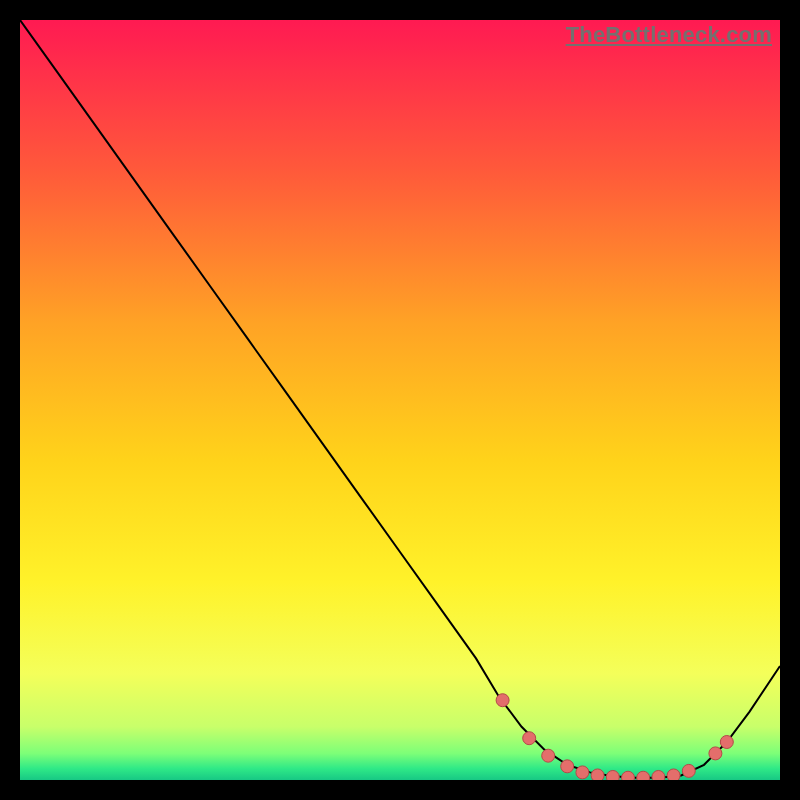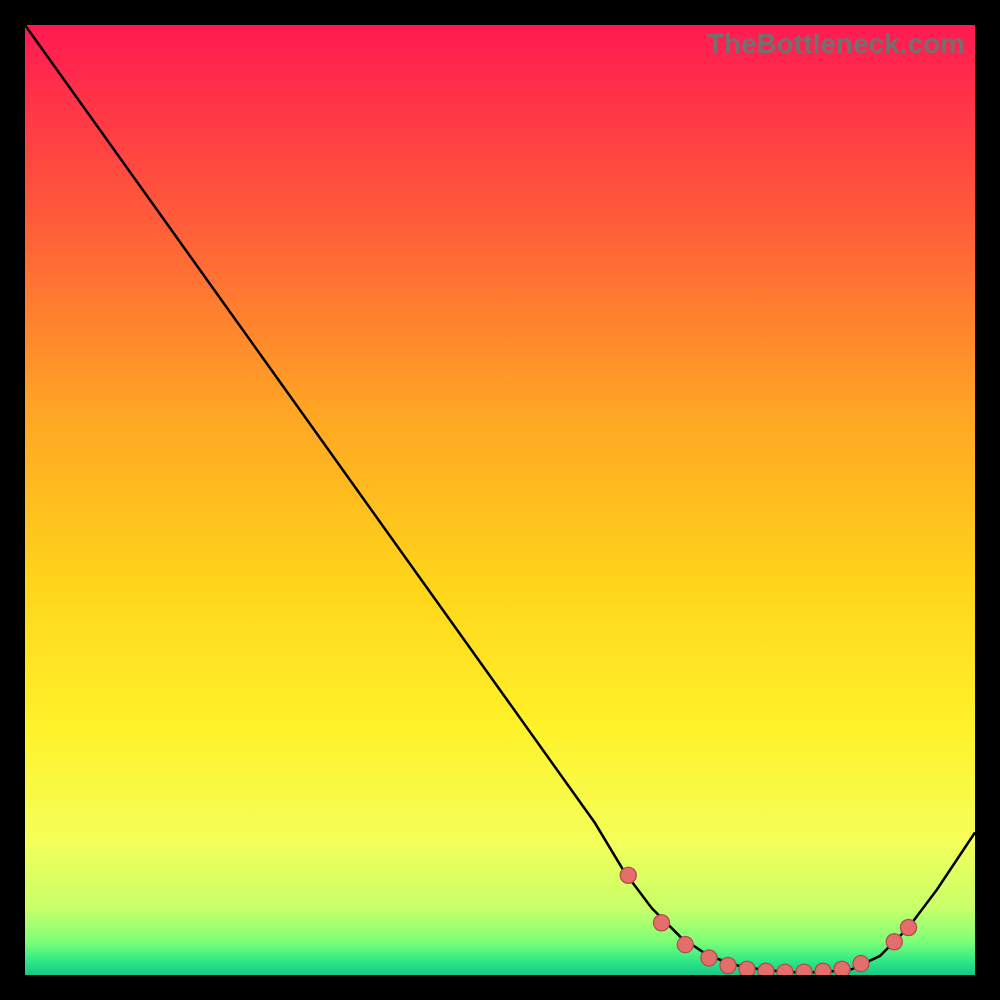--- a/index.html
+++ b/index.html
@@ -21,20 +21,21 @@
   .watermark {
     position: absolute;
     top: 2px;
     right: 8px;
     font-family: Arial, Helvetica, sans-serif;
     font-size: 22px;
     font-weight: 600;
     color: #74706f;
     letter-spacing: 0.2px;
     z-index: 5;
+    text-decoration: underline;
   }
   svg {
     position: absolute;
     left: 0;
     top: 0;
     width: 760px;
     height: 760px;
     display: block;
   }
 </style>

